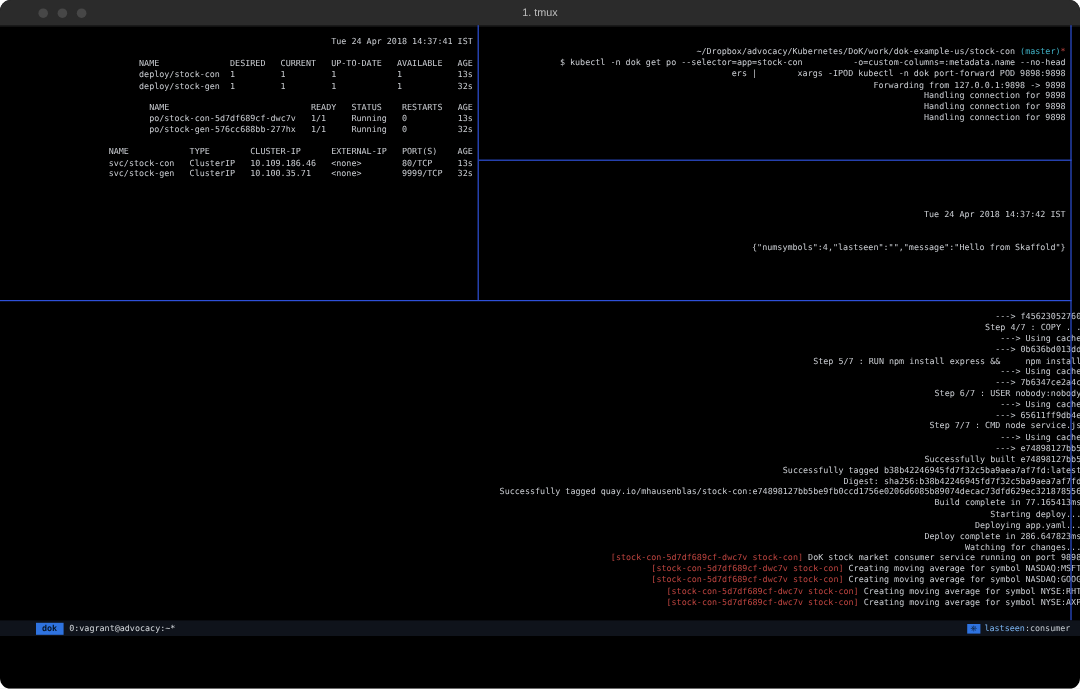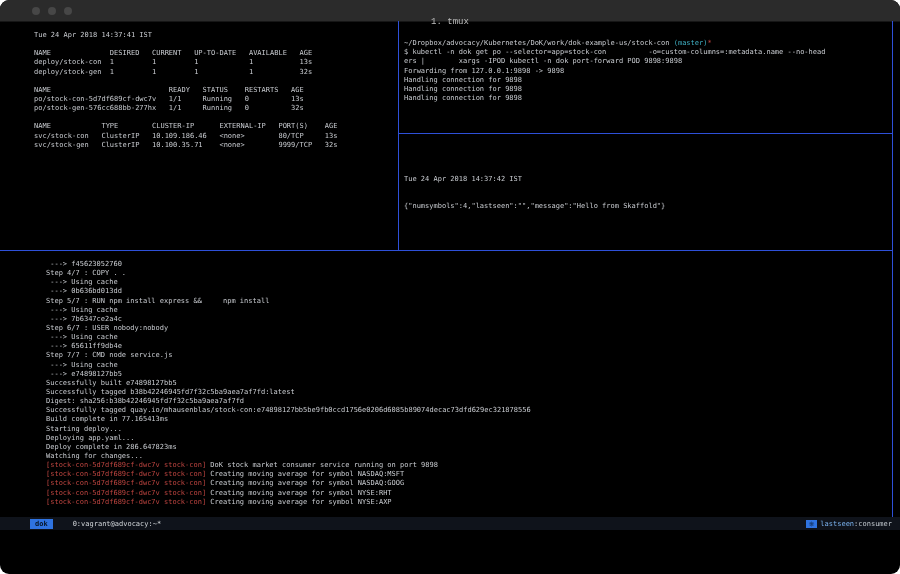--- a/index.html
+++ b/index.html
@@ -13,27 +13,27 @@
 
   
   .titlebar {
     position:absolute; top:0; left:0; right:0; height:21px;
     background:#2b2b2b; border-bottom:1px solid #161616;
   }
   .lights { position:absolute; left:32px; top:7px; display:flex; gap:8px; }
   .light { width:8px; height:8px; border-radius:50%; background:#474747; display:inline-block; }
   .title {
     position:absolute; left:0; right:0; top:5px; text-align:center;
-    font-family:Liberation Mono, monospace; font-size:9px; color:#bcbcbc;margin-top:12px;
+    font-family:Liberation Sans, sans-serif; font-size:9px; color:#bcbcbc;
   }
 
   
   .pane {
     position:absolute; box-sizing:border-box; overflow:hidden;
-    font-size:7px; color:#c9ccd1; white-space:pre;
+    font-size:7px; color:#c9ccd1; white-space:pre;text-align:right;
   }
   .tline { height:9.15px; line-height:9.15px; white-space:pre; }
 
   .pane-top-left  { top:21px;  left:0;     width:398px; height:229px; padding:10px 4px 0 34px; }
   .pane-top-right { top:20px;  left:399px; width:493px; height:112px; padding:10px 4px 0 5px; }
   .pane-mid-right { top:134px; left:399px; width:493px; height:116px; padding:4px 4px 0 5px;margin-top:37px; }
   .pane-bottom    { top:251px; left:12px;     width:893px; height:266px; padding:9px 4px 0 34px; }
 
   .divider { position:absolute; background:#2e50d8; }
   .div-v       { left:398px; top:21px;  width:1px;   height:229px; }
@@ -46,21 +46,21 @@
 
   
   .statusbar {
     position:absolute; top:517px; left:0; width:900px; height:13px;
     background:#0f131b; box-sizing:border-box;
     display:flex; align-items:center; justify-content:space-between;
     padding:0 8px 0 30px; font-size:7px; color:#c2c8ce;
   }
   .status-left, .status-right { display:flex; align-items:center; }
   .session-badge {
-    background:#2f73e0; color:#061527; padding:1px 5px; margin-right:20px;
+    background:#2f73e0; color:#061527; padding:1px 5px; margin-right:5px;
     font-weight:bold;
   }
   .window-item { color:#d3d7db; }
   .kube-badge {
     background:#2f73e0; color:#061527; padding:0 3px; margin-right:3px;
     font-family:"DejaVu Sans",sans-serif;
   }
   .kube-context { color:#7ab2ee; }
   .kube-ns { color:#c2c8ce; }
 </style>

